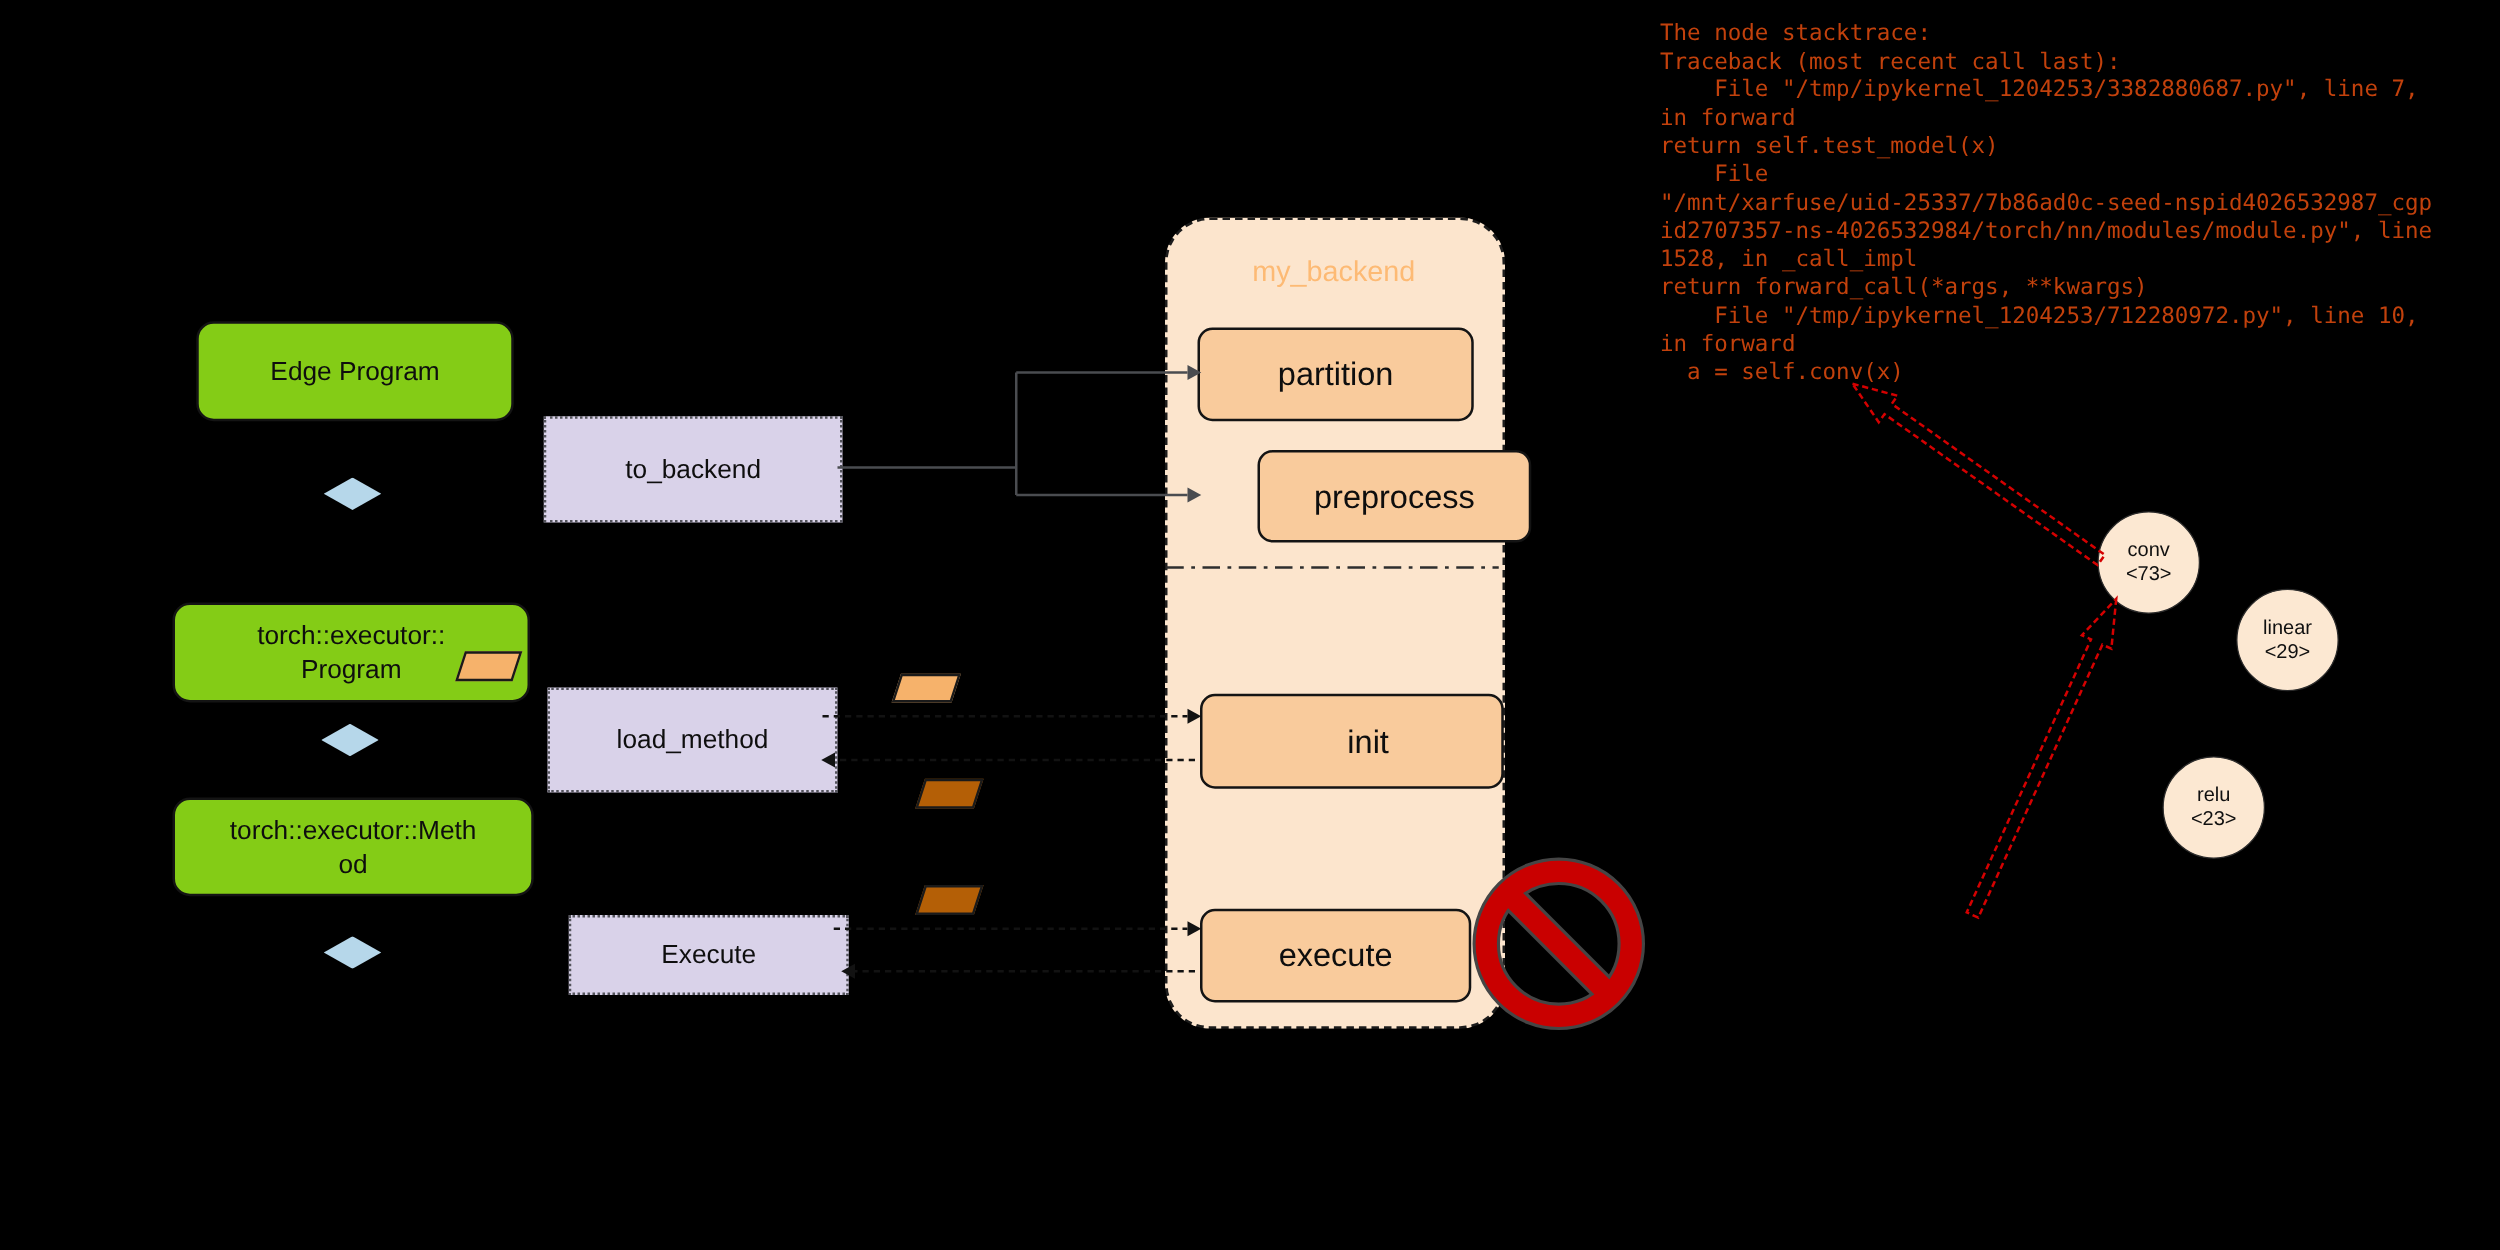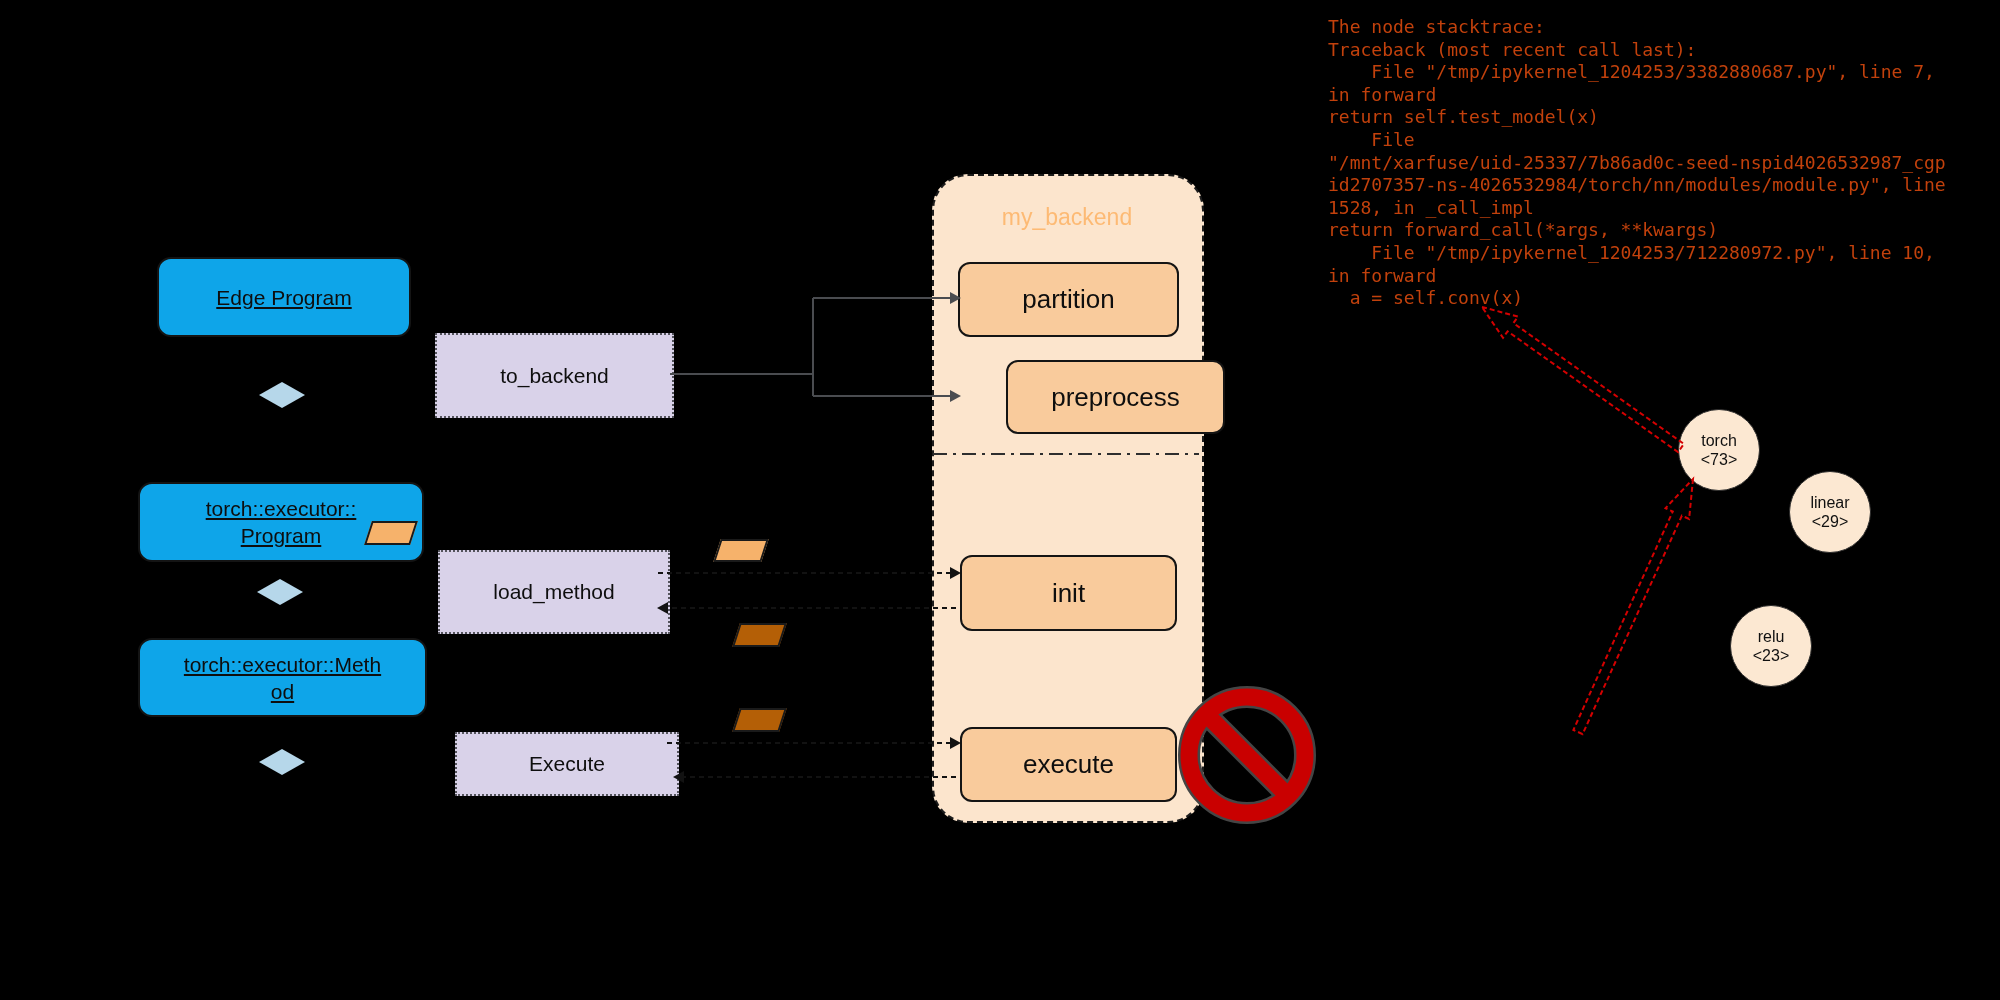--- a/index.html
+++ b/index.html
@@ -1,22 +1,22 @@
 <!DOCTYPE html>
 <html><head>
 <meta charset="utf-8">
 <style>
   html,body{margin:0;padding:0;background:#000;}
   .canvas{position:relative;width:2000px;height:1000px;background:#000;overflow:hidden;
           font-family:"Liberation Sans",sans-serif;color:#111;}
   .abs{position:absolute;}
   
-  .lav-round{background:#0ea5e9;border:2px solid #141414;border-radius:14px;
+  .lav-round{background:#84cc16;border:2px solid #141414;border-radius:14px;
              display:flex;flex-direction:column;align-items:center;justify-content:center;
-             text-align:center;font-size:21px;line-height:27px;color:#0e0e0e;text-decoration:underline;}
+             text-align:center;font-size:21px;line-height:27px;color:#0e0e0e;}
   
   .lav-dot{background:#d9d2e9;border:2px dotted #54545c;
            display:flex;align-items:center;justify-content:center;
            text-align:center;font-size:21px;color:#0e0e0e;}
   
   .container{background:#fce5cd;border:2px dashed #1c1c1c;border-radius:36px;}
   .orange-box{background:#f9cb9c;border:2px solid #141414;border-radius:12px;
               display:flex;align-items:center;justify-content:center;
               font-size:26px;color:#0e0e0e;}
   .diamond{background:#b6d7ea;clip-path:polygon(50% 0,100% 50%,50% 100%,0 50%);}
@@ -73,29 +73,29 @@
 
   <div class="abs container" style="left:932px;top:174px;width:268px;height:645px;"></div>
   <div class="abs title" style="left:967px;top:204px;width:200px;">my_backend</div>
 
   <div class="abs orange-box" style="left:958px;top:262px;width:217px;height:71px;">
     <span>partition</span>
   </div>
   <div class="abs orange-box" style="left:958px;top:360px;width:215px;height:70px;margin-left:48px;">
     <span>preprocess</span>
   </div>
-  <div class="abs orange-box" style="left:960px;top:555px;width:213px;height:72px;">
+  <div class="abs orange-box" style="left:960px;top:555px;width:213px;height:72px;padding-left:26px;">
     <span>init</span>
   </div>
   <div class="abs orange-box" style="left:960px;top:727px;width:213px;height:71px;">
     <span>execute</span>
   </div>
 
   <div class="abs circle" style="left:1678px;top:409px;width:80px;height:80px;">
-    <span>torch</span>
+    <span>conv</span>
     <span>&lt;73&gt;</span>
   </div>
   <div class="abs circle" style="left:1789px;top:471px;width:80px;height:80px;">
     <span>linear</span>
     <span>&lt;29&gt;</span>
   </div>
   <div class="abs circle" style="left:1730px;top:605px;width:80px;height:80px;">
     <span>relu</span>
     <span>&lt;23&gt;</span>
   </div>

